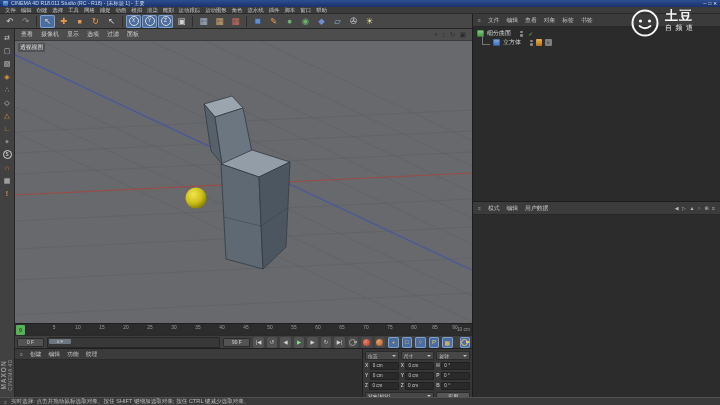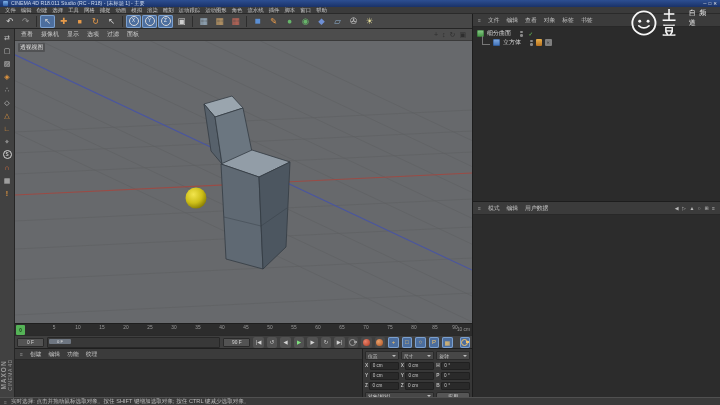--- a/index.html
+++ b/index.html
@@ -109,21 +109,21 @@
   .tag.gray{background:#7f7f7f;color:#2c2c2c;}
   .am-head{border-top:1px solid #1d1d1d;margin-top:0;}
   .am-icons{margin-left:auto;display:flex;gap:3.5px;font-size:5px;color:#b9b9b9;align-items:center;}
   .am-body{height:183px;background:#2c2c2c;}
   
   .statusbar{left:0;top:397px;width:720px;height:8px;background:#3a3a3a;border-top:1px solid #505050;
              display:flex;align-items:center;gap:4px;padding:0 4px;box-sizing:border-box;
              font-size:5.6px;color:#bdbdbd;white-space:nowrap;}
   
   .wmark{left:630px;top:8px;width:88px;height:36px;display:flex;gap:5px;align-items:flex-start;opacity:.96;}
-  .wtext{display:flex;flex-direction:row;color:#fff;}
+  .wtext{display:flex;flex-direction:column;color:#fff;}
   .wtext .b{font-size:13px;font-weight:bold;letter-spacing:1px;line-height:15px;}
   .wtext .s{font-size:7px;letter-spacing:3.5px;line-height:10px;color:#f5f5f5;}
 </style>
 </head>
 <body>
 
 <div class="frame">
 
   <div class="abs titlebar">
     <span class="appicon"></span>

